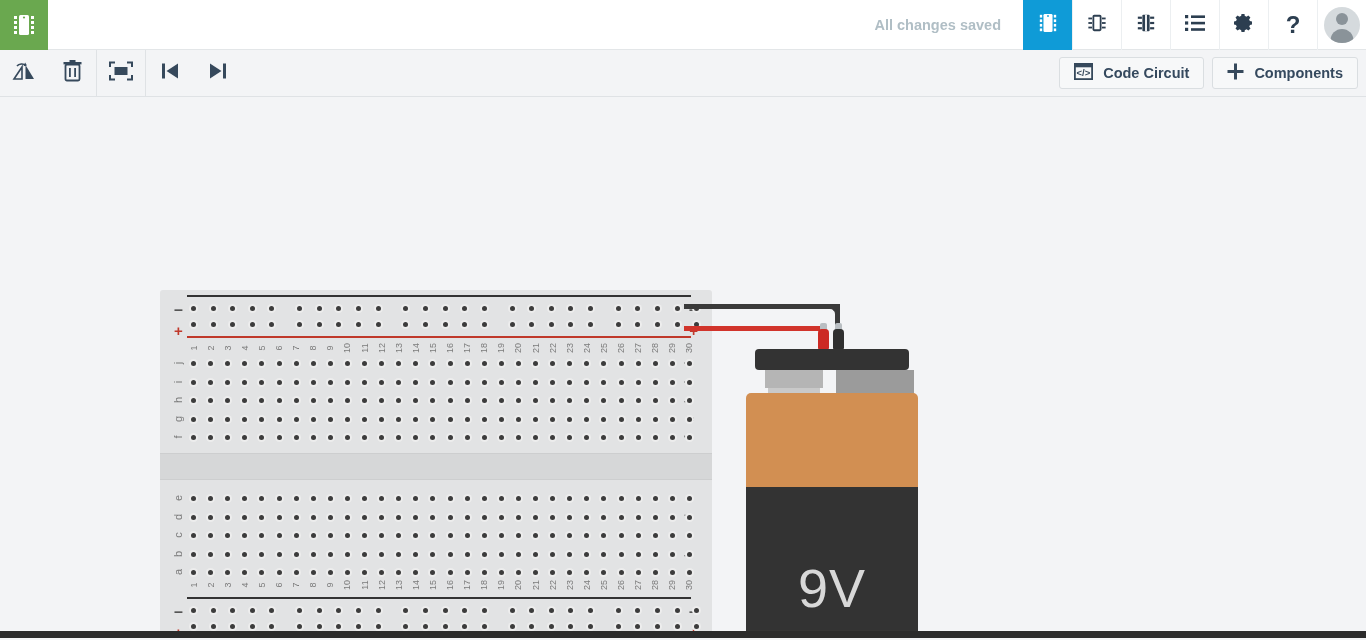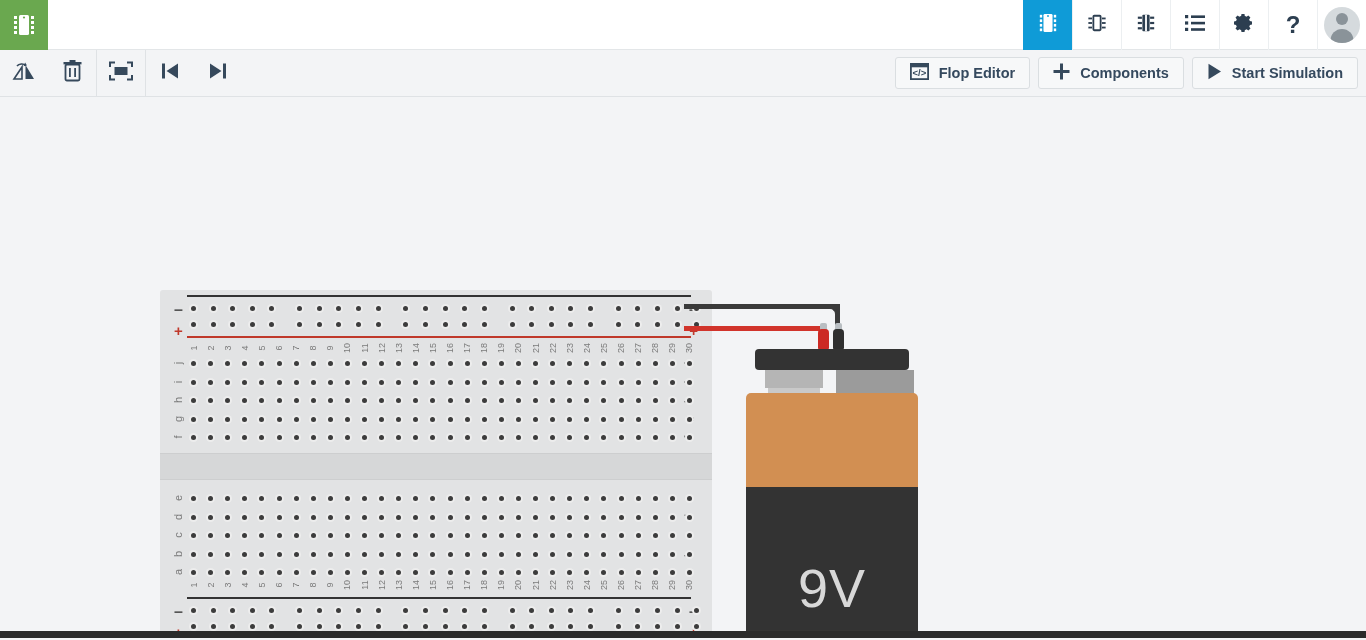--- a/index.html
+++ b/index.html
@@ -276,20 +276,21 @@
         <rect x="18" y="13" width="3" height="3" fill="#ffffff"></rect>
         <rect x="18" y="18" width="3" height="3" fill="#ffffff"></rect>
         <circle cx="11" cy="4.5" r="1.1" fill="#6aa84f"></circle>
       </svg>
     </span>
   </div>
 
 
   <div class="header-spacer"></div>
 
+  <div class="save-status">All changes saved</div>
 
   <div class="hdr-btn active">
     <span>
       <svg width="20" height="22" viewBox="0 0 22 24">
         <rect x="6" y="2" width="10" height="20" rx="1.5" fill="#ffffff"></rect>
         <rect x="2" y="3" width="2.6" height="3" fill="#ffffff"></rect>
         <rect x="2" y="8" width="2.6" height="3" fill="#ffffff"></rect>
         <rect x="2" y="13" width="2.6" height="3" fill="#ffffff"></rect>
         <rect x="2" y="18" width="2.6" height="3" fill="#ffffff"></rect>
         <rect x="17.4" y="3" width="2.6" height="3" fill="#ffffff"></rect>
@@ -419,41 +420,33 @@
 
   <div class="tb-right">
     <div class="tb-rbtn">
       <span>
         <svg width="19" height="17" viewBox="0 0 19 17">
           <rect x="0.9" y="0.9" width="17.2" height="15.2" fill="none" stroke="#36495c" stroke-width="1.8"></rect>
           <rect x="0.9" y="0.9" width="17.2" height="3.4" fill="#36495c"></rect>
           <text x="9.4" y="13.2" font-size="9.5" fill="#36495c" text-anchor="middle" font-family="'Liberation Sans',sans-serif">&lt;/&gt;</text>
         </svg>
       </span>
-      <span class="lbl">Flop Editor</span>
+      <span class="lbl">Code Circuit</span>
     </div>
 
     <div class="tb-rbtn">
       <span>
         <svg width="17" height="17" viewBox="0 0 17 17">
           <rect x="7" y="0.5" width="3" height="16" fill="#36495c"></rect>
           <rect x="0.5" y="7" width="16" height="3" fill="#36495c"></rect>
         </svg>
       </span>
       <span class="lbl">Components</span>
     </div>
 
-    <div class="tb-rbtn">
-      <span>
-        <svg width="15" height="17" viewBox="0 0 15 17">
-          <path d="M1.5 0.8 L1.5 16.2 L14 8.5 Z" fill="#36495c"></path>
-        </svg>
-      </span>
-      <span class="lbl">Start Simulation</span>
-    </div>
   </div>
 </div>
 
 <div class="canvas">
 
   <div class="breadboard" id="breadboard">
     <div class="bb-rail rail-top">
       <div class="rail-line minus"></div>
       <div class="rail-line plus"></div>
       <div class="rail-sym minus">–</div>

